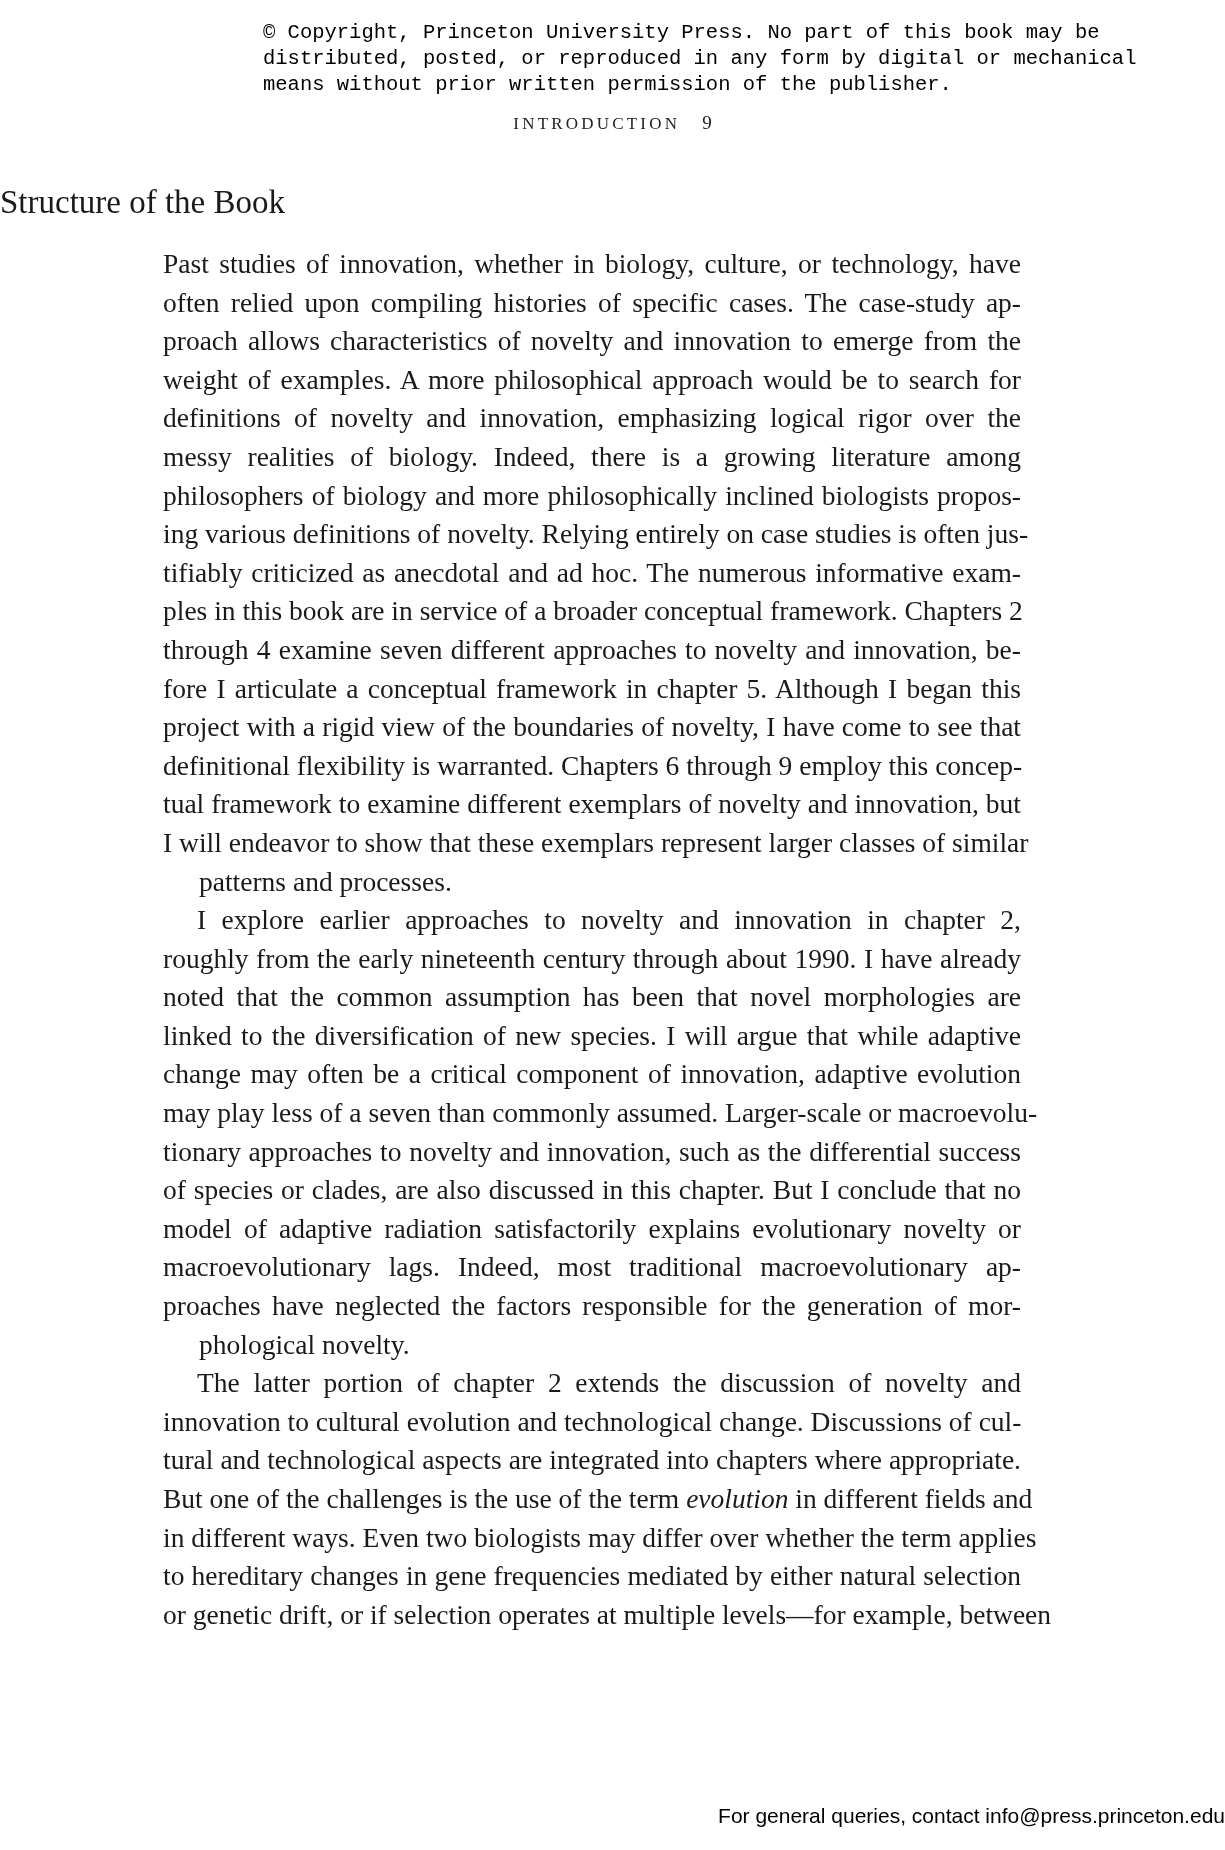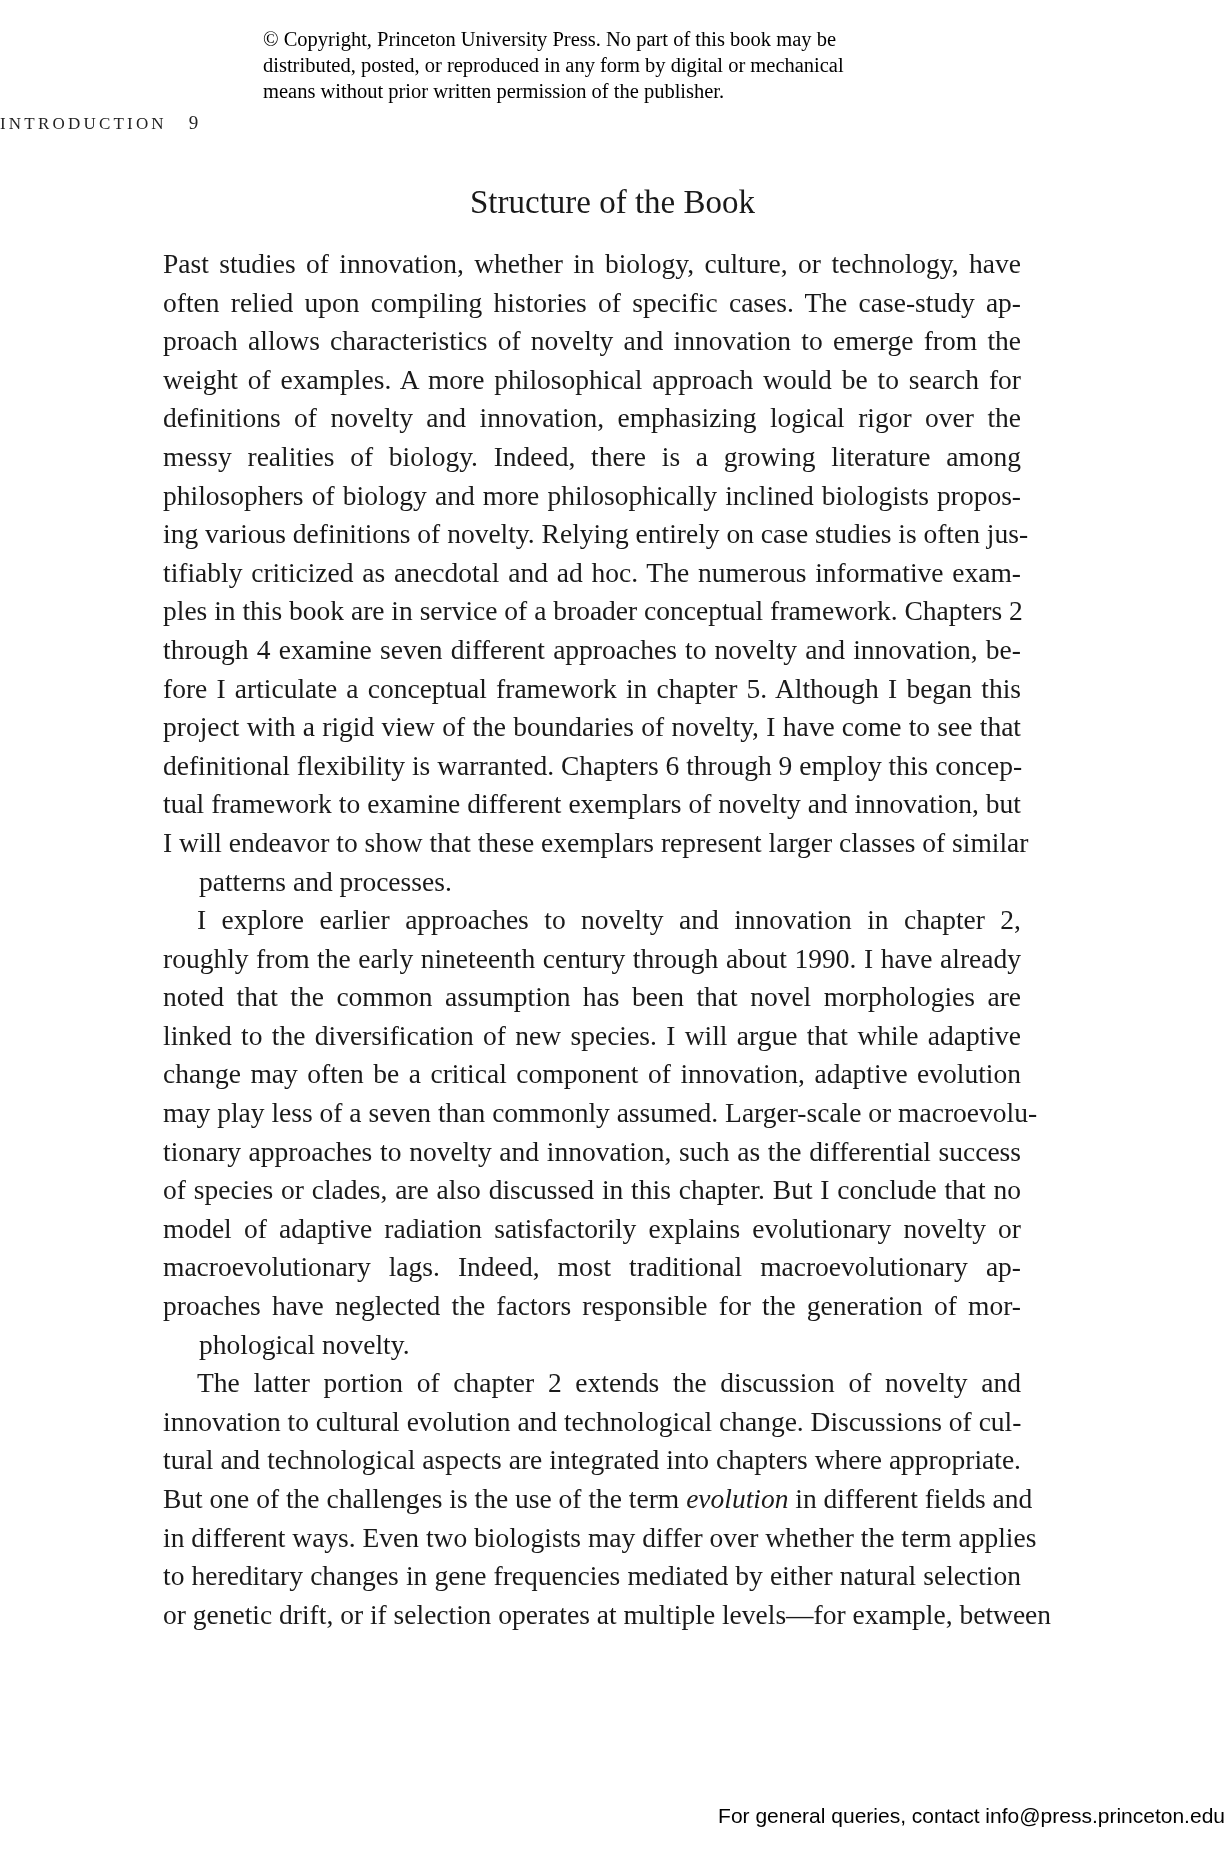--- a/index.html
+++ b/index.html
@@ -1,28 +1,28 @@
 <!DOCTYPE html>
 <html><head>
   <meta charset="utf-8">
   <style>
     html, body { margin: 0; padding: 0; background: #ffffff; }
     body { width: 1225px; height: 1850px; position: relative; overflow: hidden; color: #1a1a1a; }
     .copyright {
-      position: absolute; left: 263px; top: 26px; width: 720px;
-      font-family: Liberation Serif, serif; font-size: 20.5px; line-height: 26px; color: #000;
+      position: absolute; left: 263px; top: 20px; width: 720px;
+      font-family: Liberation Mono, monospace; font-size: 20.5px; line-height: 26px; color: #000;
     }
     .copyright div { white-space: nowrap; }
     .running-head {
-      position: absolute; left: 0; width: 1225px; top: 112px; 
+      position: absolute; left: 0; width: 1225px; top: 112px; text-align: center;
       font-family: "Liberation Serif", serif; font-size: 17px; letter-spacing: 3.2px; color: #222;
     }
     .running-head .folio { margin-left: 22px; letter-spacing: 0; font-size: 19px; }
     .section-title {
-      position: absolute; left: 0; width: 1225px; top: 184px; text-align: center;
+      position: absolute; left: 0; width: 1225px; top: 184px; 
       font-family: "Liberation Serif", serif; font-size: 33px; color: #1a1a1a;
     }
     .body-text {
       position: absolute; left: 163px; top: 245px; width: 858px;
       font-family: "Liberation Serif", serif; font-size: 27.5px; line-height: 38.6px; color: #1a1a1a;
     }
     .line { display: block; white-space: nowrap; text-align: justify; text-align-last: justify; height: 38.6px; overflow: visible; }
     .line.last { text-align-last: left; margin-left: 36px; }
     .line.indent { padding-left: 34px; }
     .footer {

